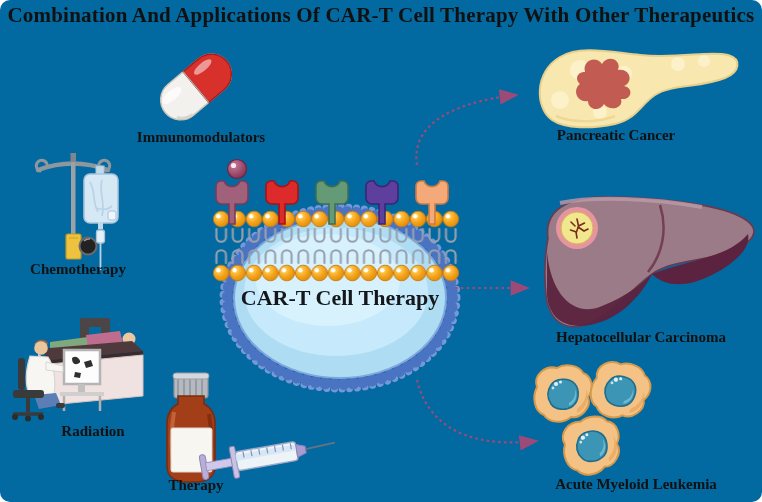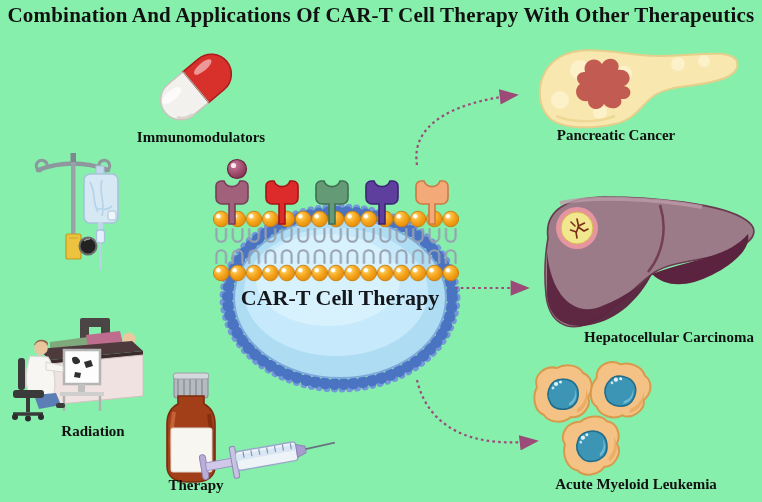--- a/index.html
+++ b/index.html
@@ -1,17 +1,17 @@
 <!DOCTYPE html>
 <html><head>
 <meta charset="utf-8">
 <style>
   html,body{margin:0;padding:0;background:#ffffff;}
-  .canvas{position:relative;width:762px;height:502px;background:#86efac;overflow:hidden;
-          font-family:"Liberation Serif",serif;}
+  .canvas{position:relative;width:762px;height:502px;background:#0369a1;overflow:hidden;
+          font-family:"Liberation Serif",serif;border-radius:10px;}
   .title{position:absolute;top:3px;left:0;width:100%;text-align:center;
          font-weight:bold;font-size:21px;letter-spacing:.2px;color:#111;}
   .lbl{position:absolute;transform:translateX(-50%);font-weight:bold;font-size:15px;
        white-space:nowrap;color:#111;}
   svg.art{position:absolute;left:0;top:0;}
   .cell-label{font-family:"Liberation Serif",serif;font-weight:bold;font-size:22px;fill:#14181c;}
 </style>
 </head>
 <body>
 
@@ -184,18 +184,19 @@
     </g>
 
     <g>
       <use href="#amlcell" transform="translate(563,395)"></use>
       <use href="#amlcell" transform="translate(620,392) rotate(14)"></use>
       <use href="#amlcell" transform="translate(592,447) rotate(-12)"></use>
     </g>
   </svg>
 
   <div class="lbl" style="left:201px;top:129px;">Immunomodulators</div>
+  <div class="lbl" style="left:78px;top:261px;">Chemotherapy</div>
   <div class="lbl" style="left:93px;top:423px;">Radiation</div>
   <div class="lbl" style="left:196px;top:477px;">Therapy</div>
   <div class="lbl" style="left:616px;top:127px;text-align:right;">Pancreatic Cancer</div>
-  <div class="lbl" style="left:641px;top:329px;margin-left:28px;">Hepatocellular Carcinoma</div>
+  <div class="lbl" style="left:641px;top:329px;">Hepatocellular Carcinoma</div>
   <div class="lbl" style="left:636px;top:476px;text-align:right;">Acute Myeloid Leukemia</div>
 </div>
 
 </body></html>

